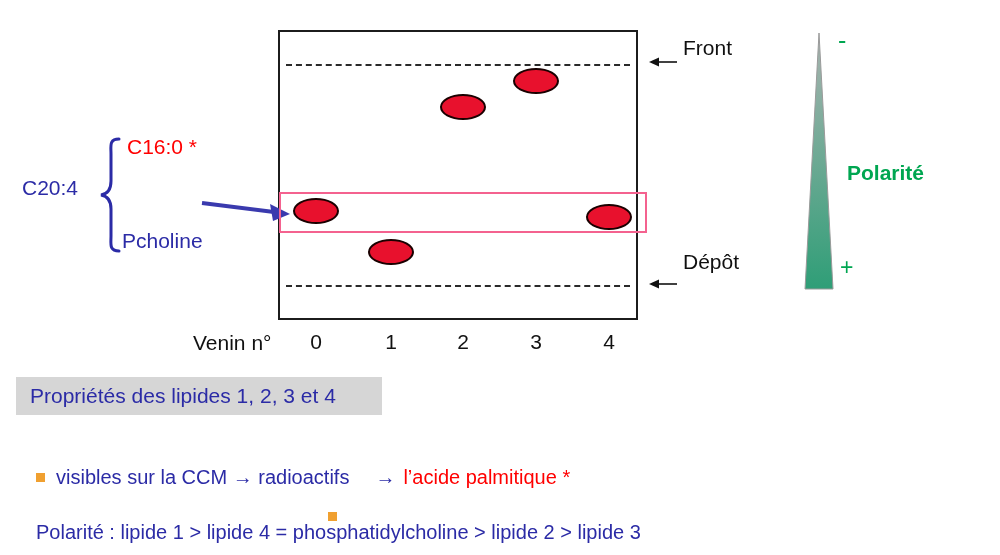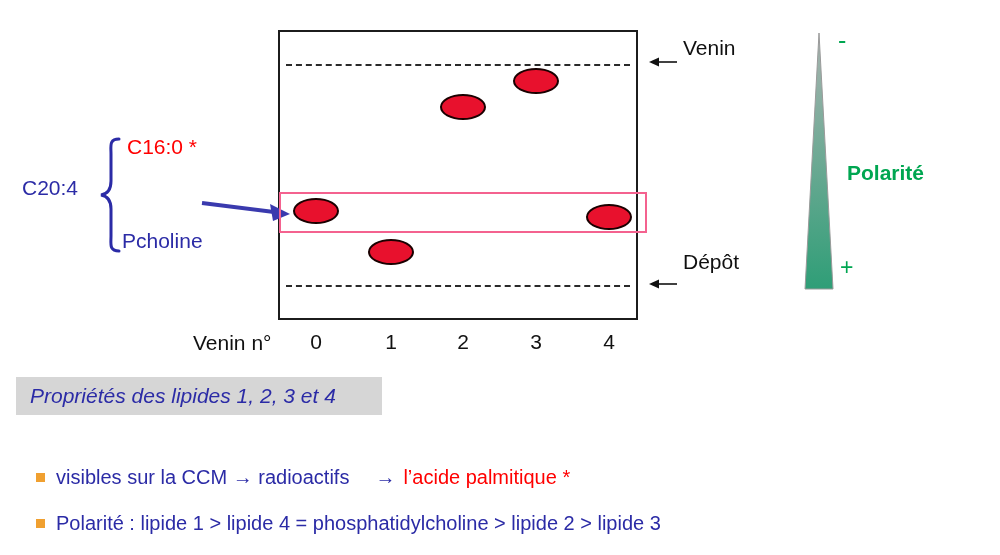--- a/index.html
+++ b/index.html
@@ -34,26 +34,26 @@
   .c20 { position:absolute; left:22px; top:176px; font-size:21px; color:var(--blue,#2b2ba6); }
   .pcholine { position:absolute; left:122px; top:229px; font-size:21px; color:var(--blue,#2b2ba6); }
 
   
   .polarity-minus { position:absolute; left:838px; top:26px; font-size:25px; color:var(--green,#00a651); }
   .polarity-label { position:absolute; left:847px; top:161px; font-size:21px; color:var(--green,#00a651);font-weight:bold; }
   .polarity-plus  { position:absolute; left:840px; top:254px; font-size:23px; color:var(--green,#00a651); }
 
   
   .props-box { position:absolute; left:16px; top:377px; width:366px; height:38px;
-               background:var(--box-bg,#d6d6d6); display:flex; align-items:center; padding-left:14px;font-style:italic; }
+               background:var(--box-bg,#d6d6d6); display:flex; align-items:center; padding-left:14px; }
   .props-box span { font-size:21px; color:var(--blue,#2b2ba6); }
   .bullet-line { position:absolute; left:36px; display:flex; align-items:center;
                  font-size:20px; white-space:pre; }
   .b1 { top:466px; }
-  .b2 { top:512px; }
+  .b2 { top:512px;flex-direction:column; }
   .sq { width:9px; height:9px; background:var(--bullet,#f0a030); margin-right:11px; flex:none; }
   .blue-text { color:var(--blue,#2b2ba6); }
   .red-text { color:var(--red,#ff0000); }
   .gap-arrow { margin-left:26px; margin-right:8px; }
 </style>
 </head>
 <body>
 
 <div class="slide">
 
@@ -67,21 +67,21 @@
       <div class="spot" style="left: 368px; top: 239px;"></div>
       <div class="lane-num" style="left: 369px;">1</div>
       <div class="spot" style="left: 440px; top: 94px;"></div>
       <div class="lane-num" style="left: 441px;">2</div>
       <div class="spot" style="left: 513px; top: 68px;"></div>
       <div class="lane-num" style="left: 514px;">3</div>
       <div class="spot" style="left: 586px; top: 204px;"></div>
       <div class="lane-num" style="left: 587px;">4</div>
     </div>
 
-  <div class="lbl front-label">Venin</div>
+  <div class="lbl front-label">Front</div>
   <svg class="abs" style="left:649px; top:55px;" width="28" height="14" viewBox="0 0 28 14">
     <line x1="7" y1="7" x2="28" y2="7" stroke="#111" stroke-width="1.6"></line>
     <path d="M0,7 L10,2.5 L10,11.5 Z" fill="#111"></path>
   </svg>
 
   <div class="lbl depot-label">Dépôt</div>
   <svg class="abs" style="left:649px; top:277px;" width="28" height="14" viewBox="0 0 28 14">
     <line x1="7" y1="7" x2="28" y2="7" stroke="#111" stroke-width="1.6"></line>
     <path d="M0,7 L10,2.5 L10,11.5 Z" fill="#111"></path>
   </svg>

